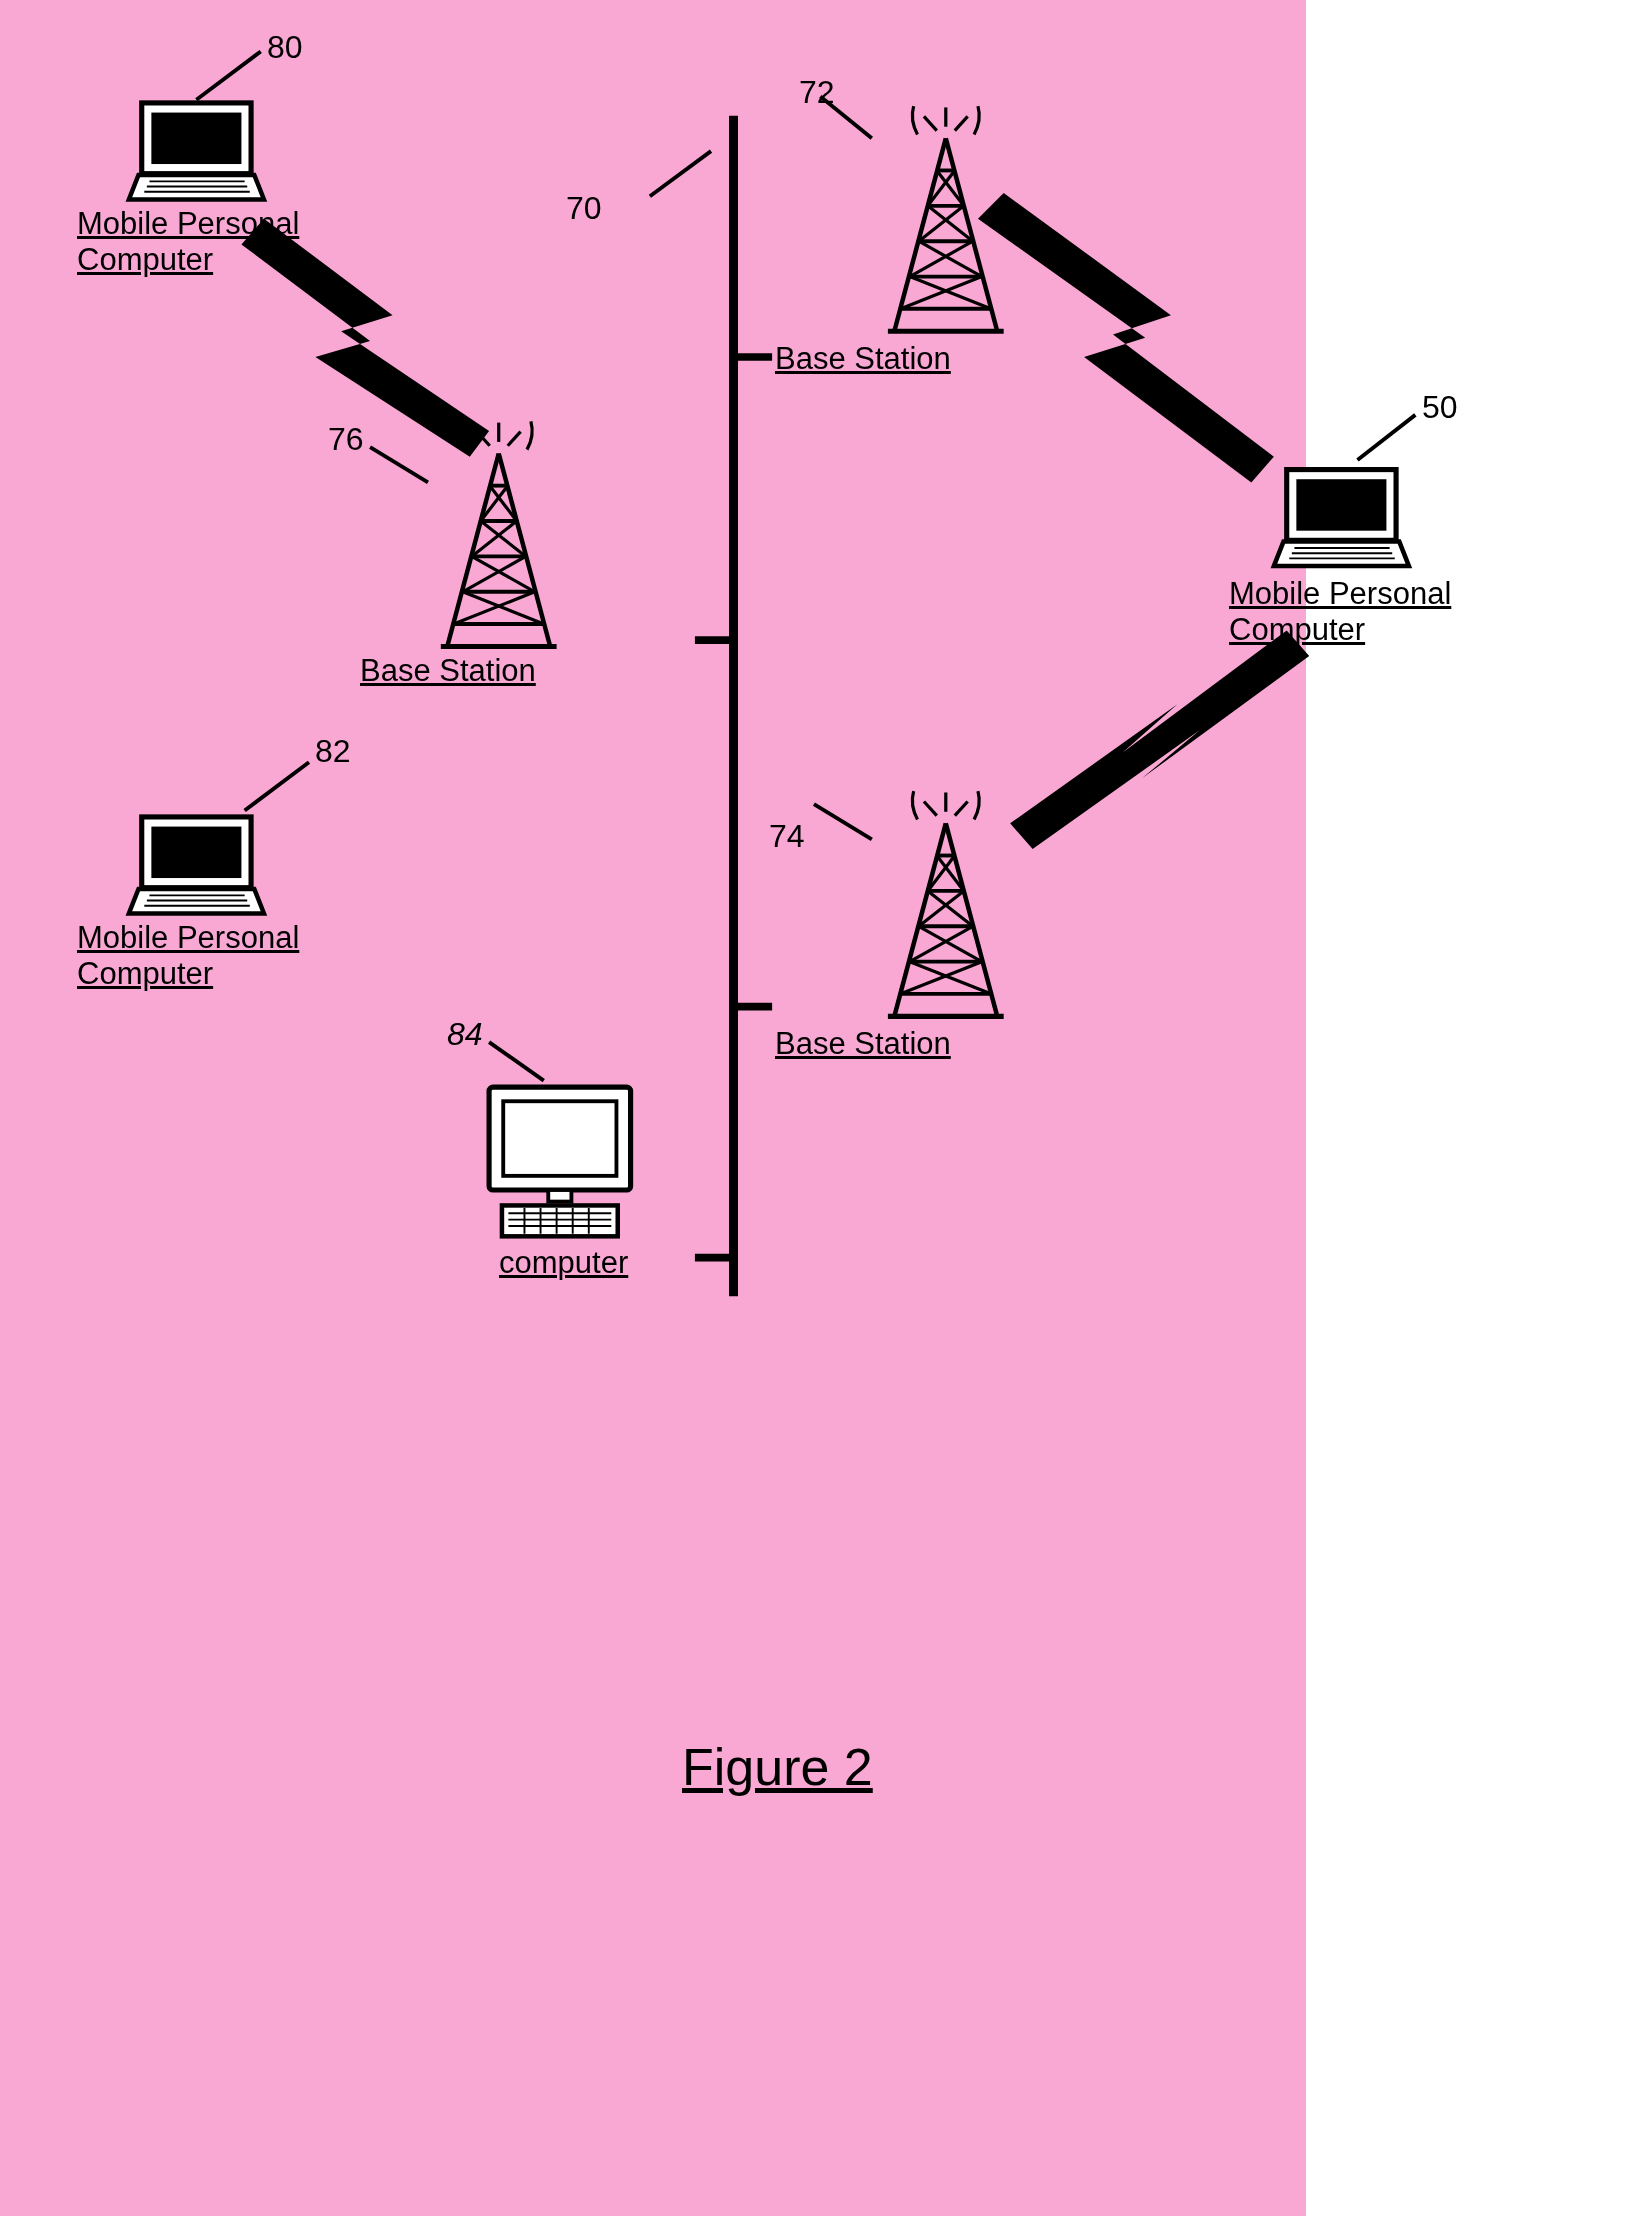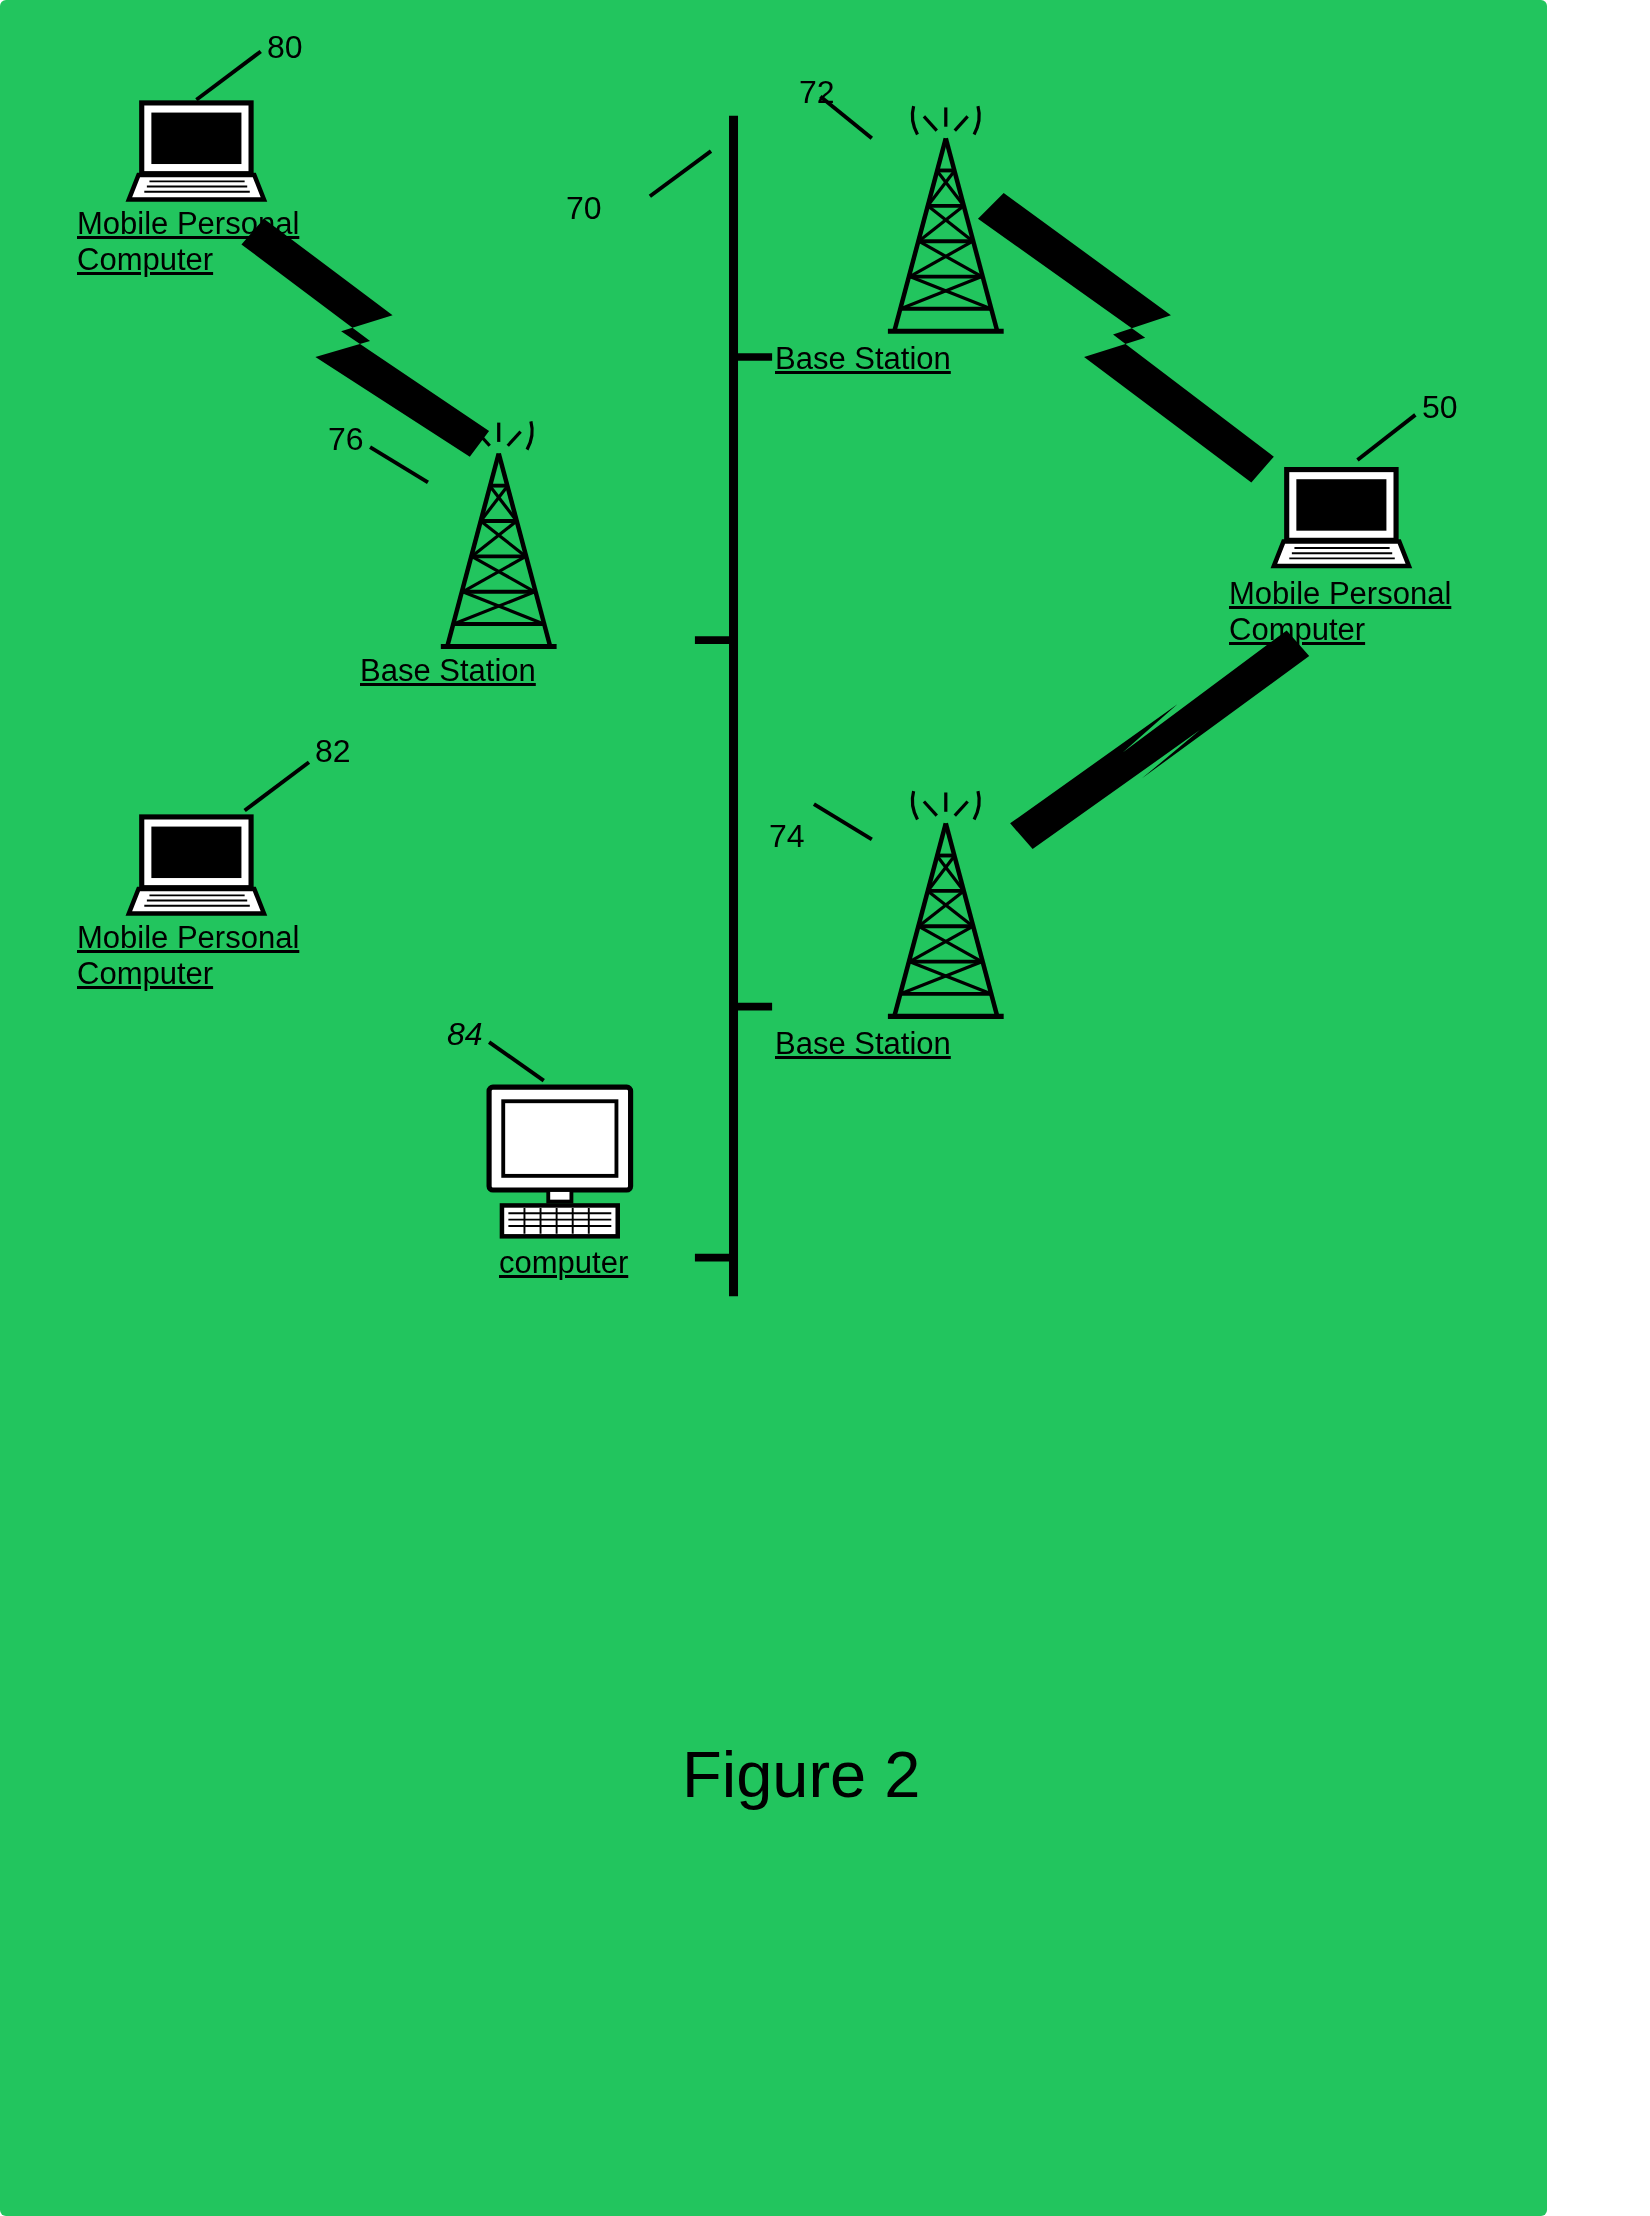--- a/index.html
+++ b/index.html
@@ -3,43 +3,43 @@
 <meta charset="utf-8">
 <style>
   html, body {
     margin: 0;
     padding: 0;
     background: #ffffff;
     font-family: Arial, Helvetica, sans-serif;
   }
   .page {
     position: relative;
-    width: 1547px;
+    width: 1306px;
     height: 2216px;
-    background: #22c55e;
-    border-radius: 6px;
+    background: #f9a8d4;
   }
   .label {
     position: absolute;
     font-size: 31px;
     line-height: 1.15;
     color: #000000;
     text-align: left;
     white-space: pre;
     text-decoration: underline;
   }
   .refnum {
     position: absolute;
     font-size: 32px;
     color: #000000;
   }
   .figcap {
     position: absolute;
-    font-size: 65px;
+    font-size: 52px;
     color: #000000;
+    text-decoration: underline;
   }
   svg.canvas {
     position: absolute;
     left: 0; top: 0;
     width: 1651px;
     height: 2216px;
     overflow: visible;
   }
 </style>
 </head>

